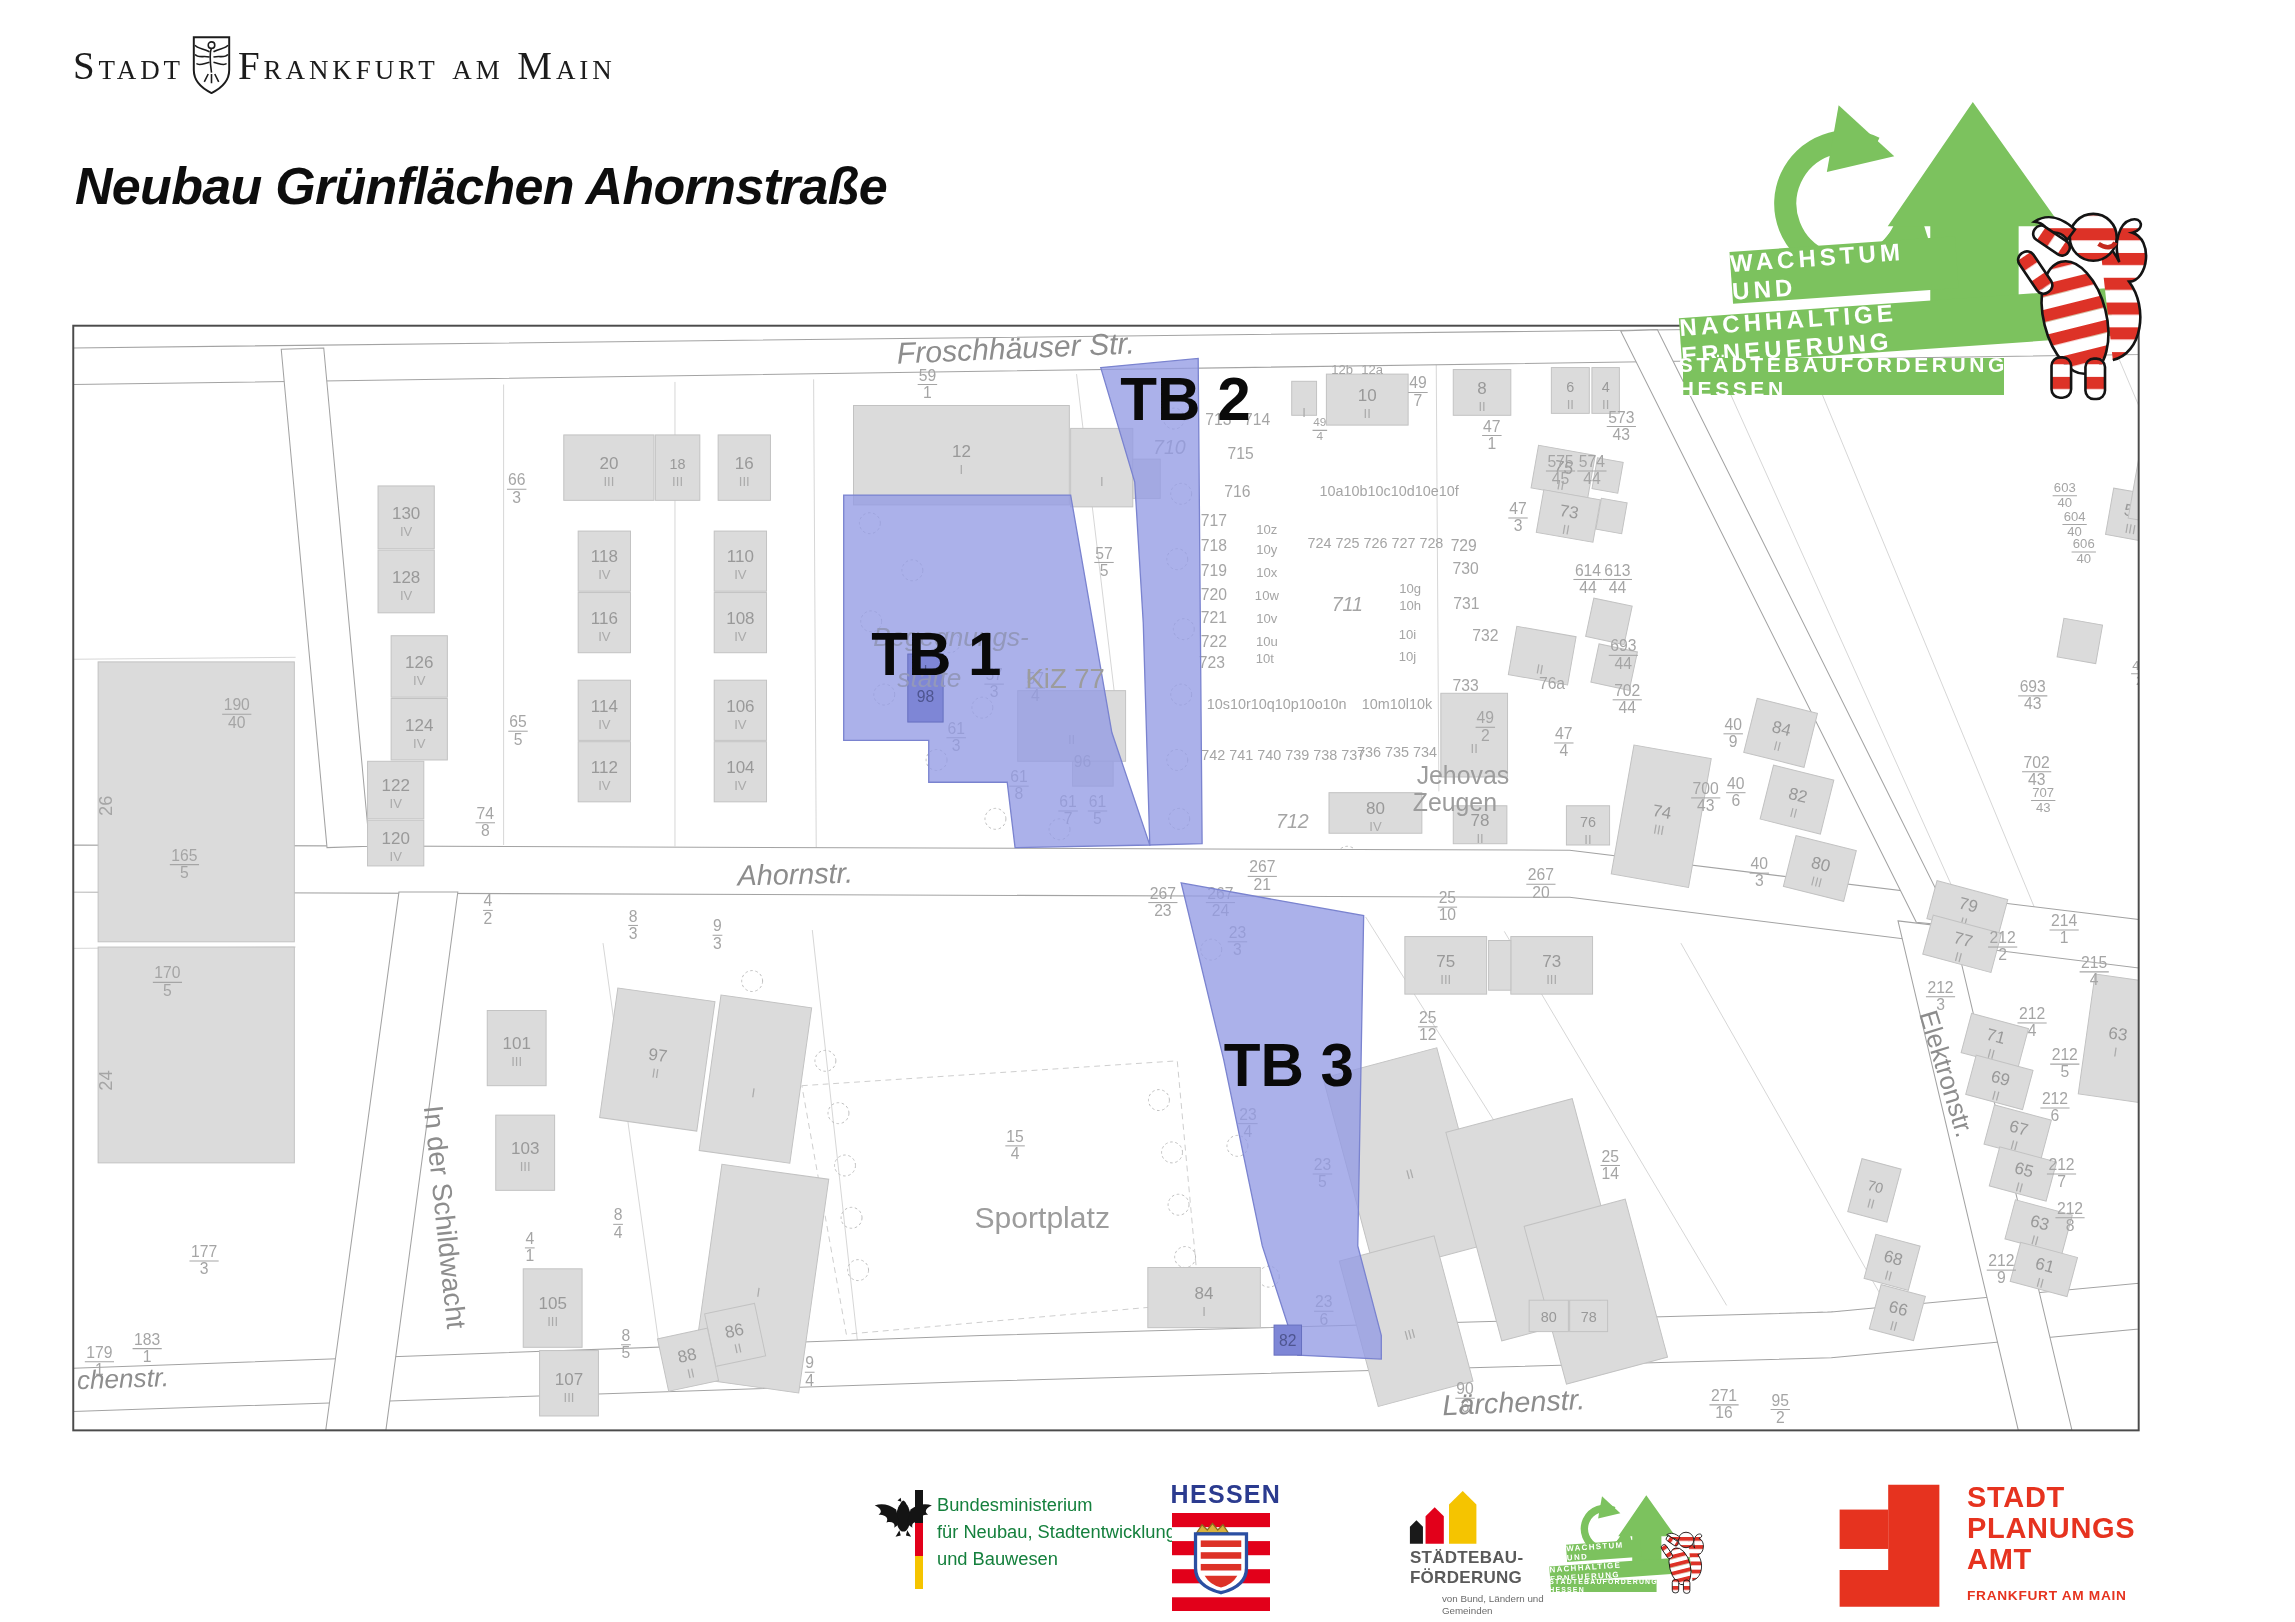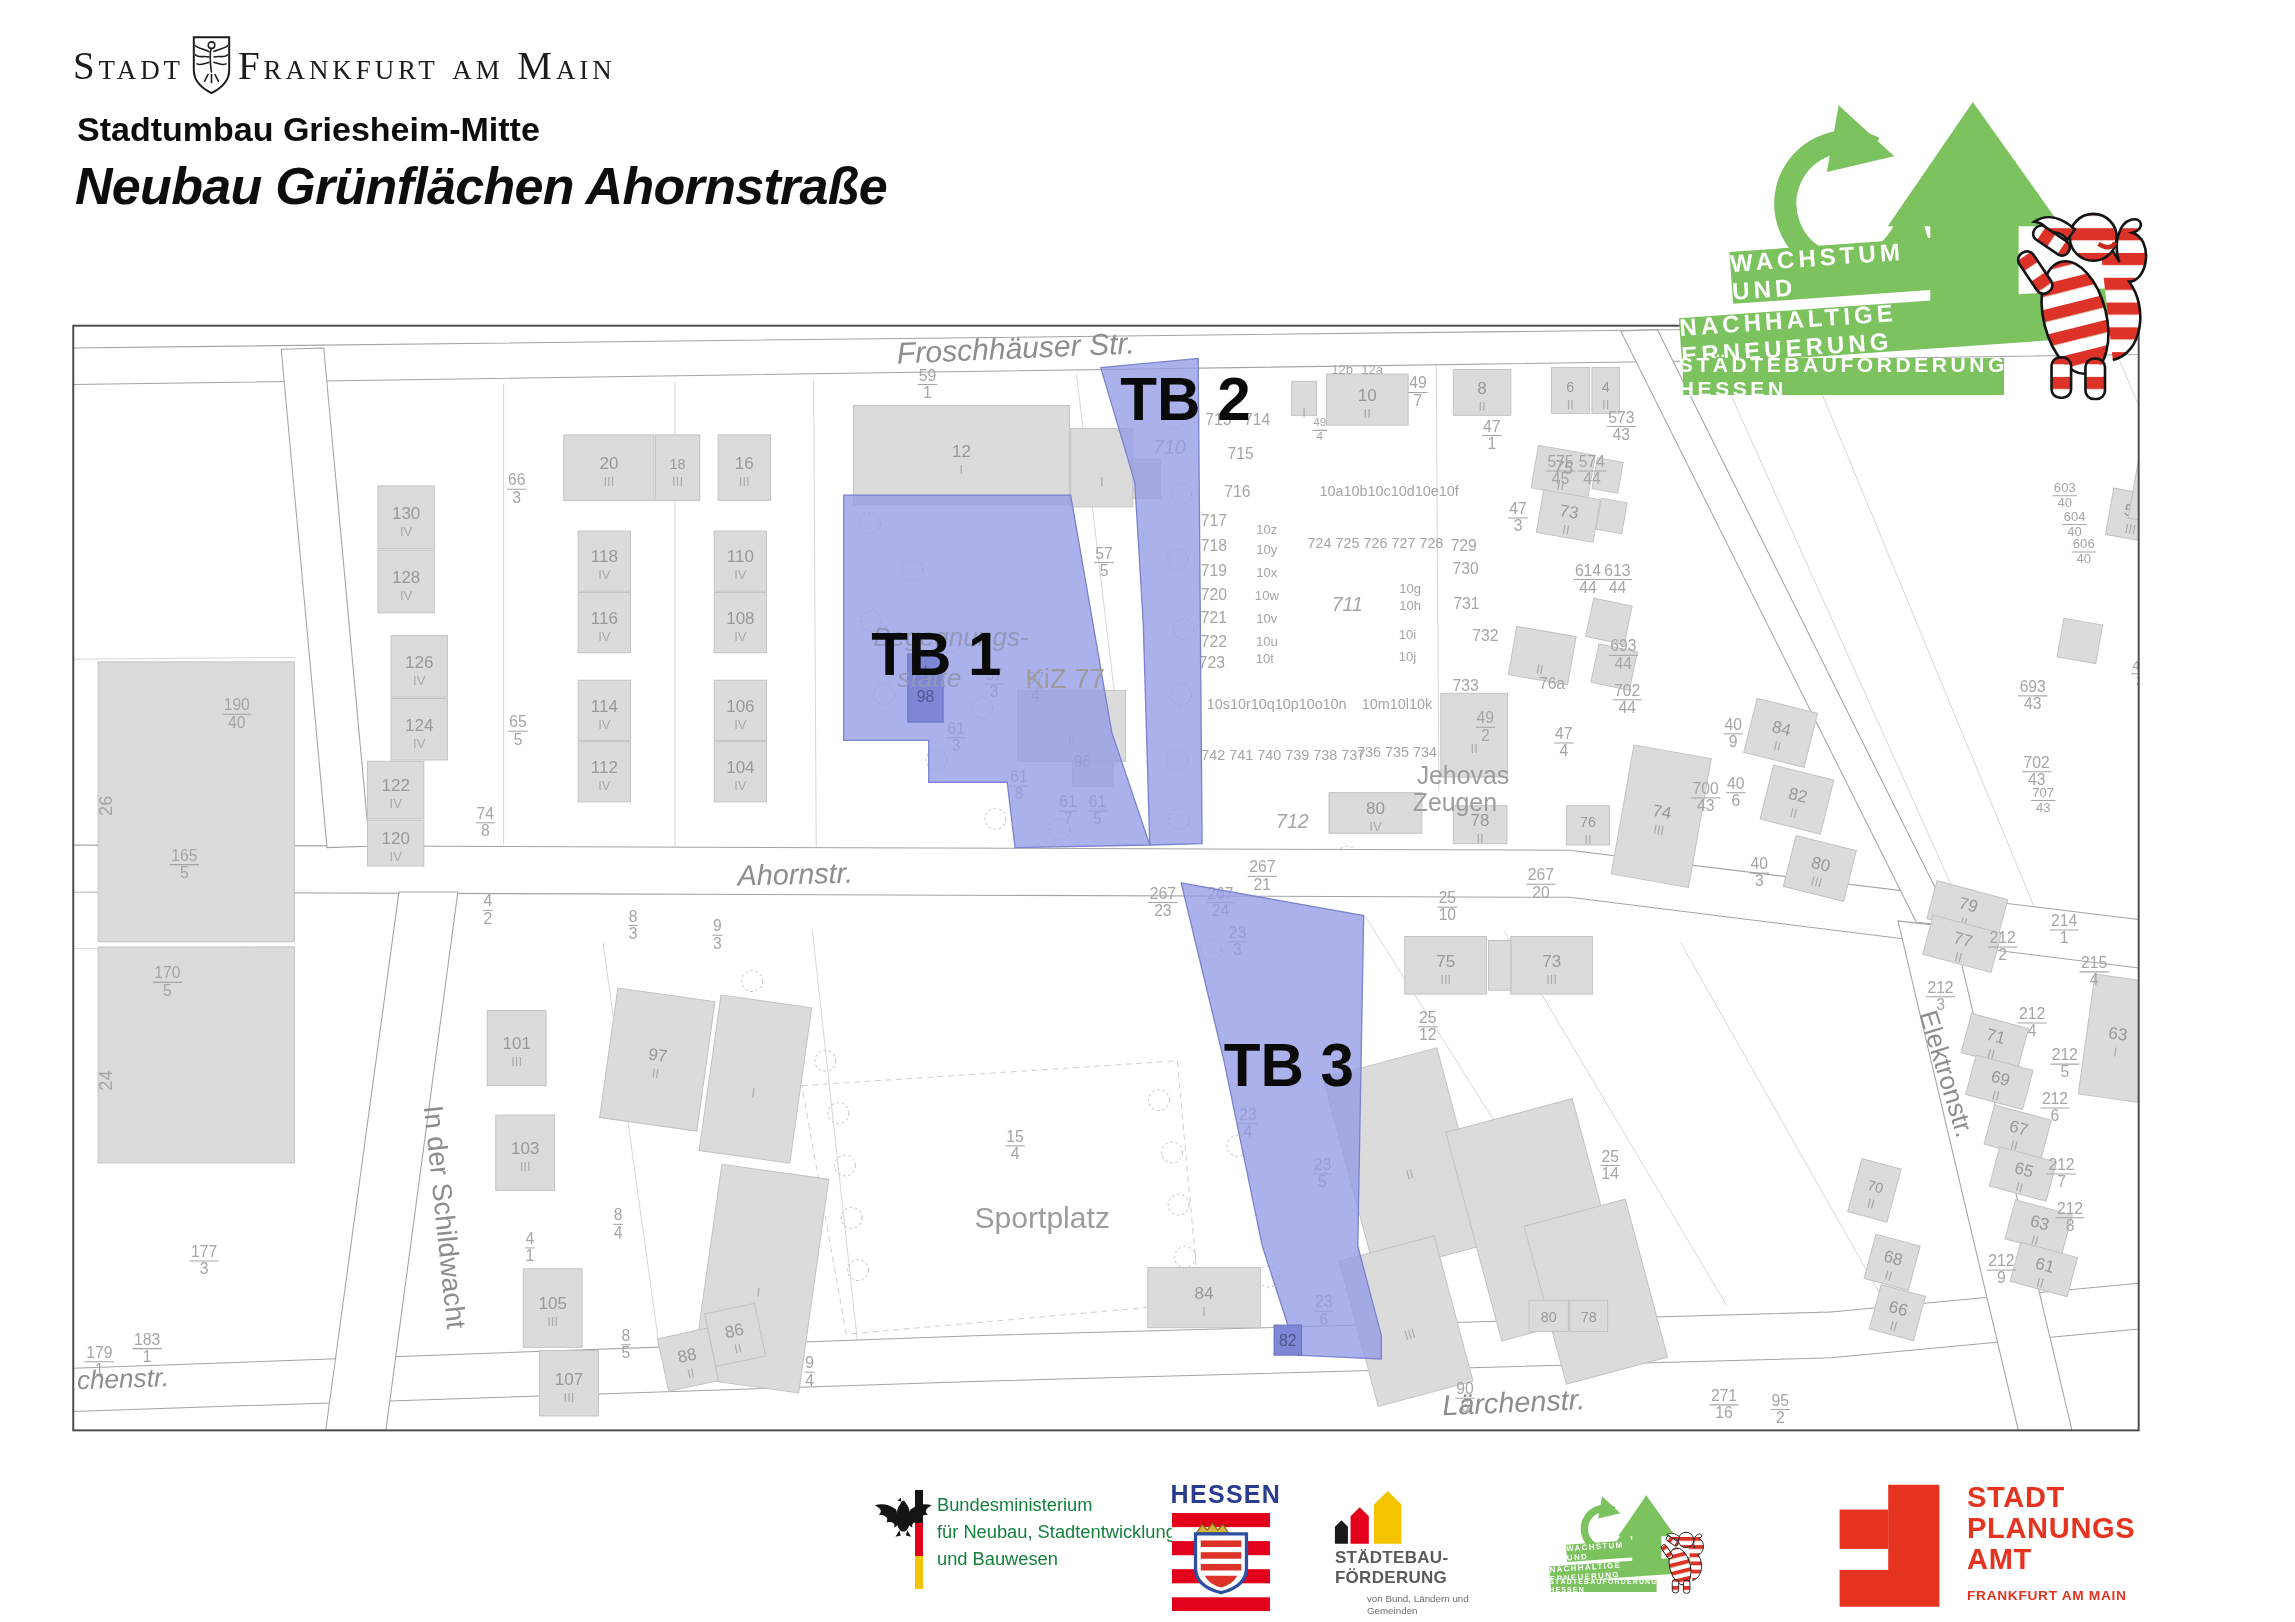--- a/index.html
+++ b/index.html
@@ -21,21 +21,21 @@
   .wne-b3{left:7.9px;top:266px;width:321px;height:37px;font-size:21px;letter-spacing:.05em;}
   .wne-art{position:absolute;left:0;top:0;z-index:1;}
   .wne-lion{position:absolute;left:340px;top:111px;z-index:3;}
   .wne-main{left:1675px;top:92px;}
   .wne-small{left:1548px;top:1492px;transform:scale(0.33);transform-origin:top left;}
   
   .bm-block{left:872px;top:1490px;width:314px;height:111px;}
   .bm-text{position:absolute;left:65px;top:1.3px;font-size:18.3px;line-height:27px;color:#15803d;}
   .hs-block{left:1168px;top:1480px;width:105px;height:131px;}
   .hs-word{position:absolute;left:2.6px;top:0;font-size:25px;font-weight:bold;letter-spacing:1.3px;color:#2b3b8f;}
-  .sf-block{left:1331px;top:1490px;width:144px;height:131px;text-decoration:underline;}
+  .sf-block{left:1406px;top:1490px;width:144px;height:131px;text-decoration:underline;}
   .sf-t1{position:absolute;left:3.9px;top:58px;font-size:17px;line-height:20px;font-weight:bold;color:#5a5a5a;letter-spacing:0.3px;}
   .sf-t2{position:absolute;left:3.9px;top:103px;font-size:9.8px;line-height:12.4px;color:#6c6c6c;margin-left:32px;}
   .spa-block{left:1837px;top:1482px;width:314px;height:131px;}
   .spa-text{position:absolute;left:130px;top:0;font-size:29px;line-height:31px;font-weight:bold;color:#e6331f;letter-spacing:0.7px;}
   .spa-sub{position:absolute;left:130px;top:106px;font-size:13.7px;font-weight:bold;color:#e6331f;letter-spacing:0.7px;}
   
   text{font-family:"Liberation Sans",sans-serif;}
 </style>
 </head>
 <body>
@@ -969,21 +969,20 @@
           <path d="M28,40 C19,42 12,46 8,42"></path>
         <path d="M34,24 C44,18 52,20 56,14"></path>
           <path d="M34,32 C44,30 52,34 56,28"></path>
           <path d="M34,40 C43,42 50,46 54,42"></path>
         <path d="M26,58 L20,70 M31,58 L31,72 M36,58 L42,70"></path>
         <circle cx="31" cy="14" r="5"></circle>
       </g>
     </svg>
     <span class="ffm-word">Frankfurt am Main</span>
   </div>
-  <div class="abs prog-line">Stadtumbau Griesheim-Mitte</div>
   <div class="abs main-title">Neubau Grünflächen Ahornstraße</div>
   <div class="abs subtitle">
   </div>
 
   <div class="abs wne-logo wne-main">
     <svg class="wne-art" width="432" height="262" viewBox="0 0 660 400">
       <g fill="none" stroke="#7cc25e" stroke-width="34">
         <path d="M305,85 A95,95 0 1 0 352,205"></path>
       </g>
       <g fill="#7cc25e">

